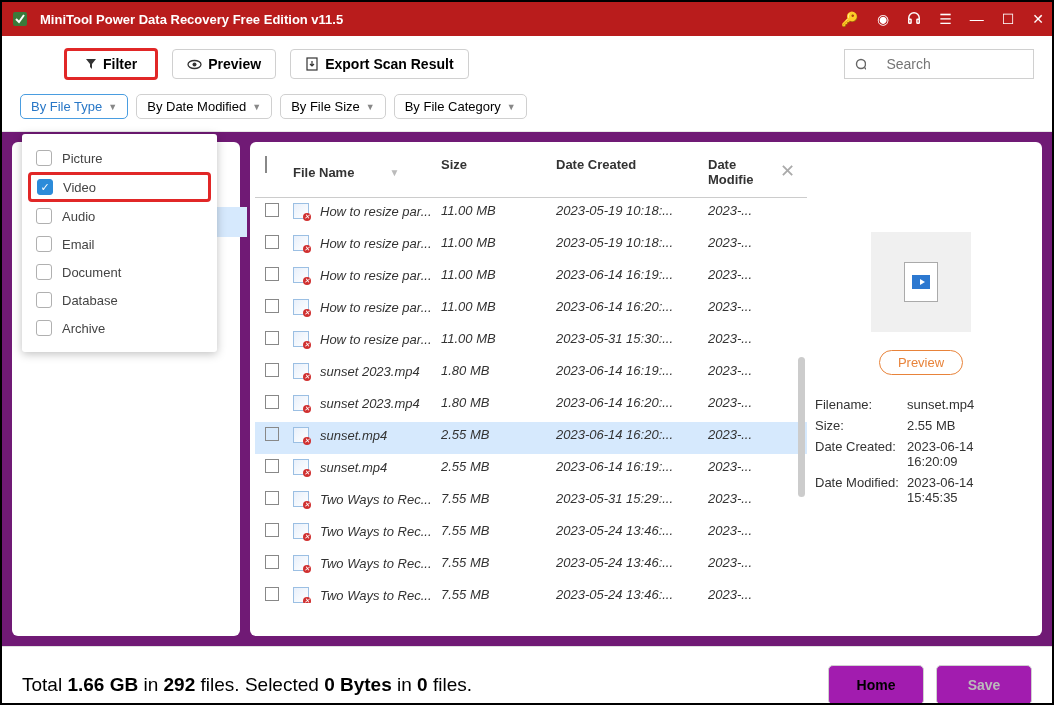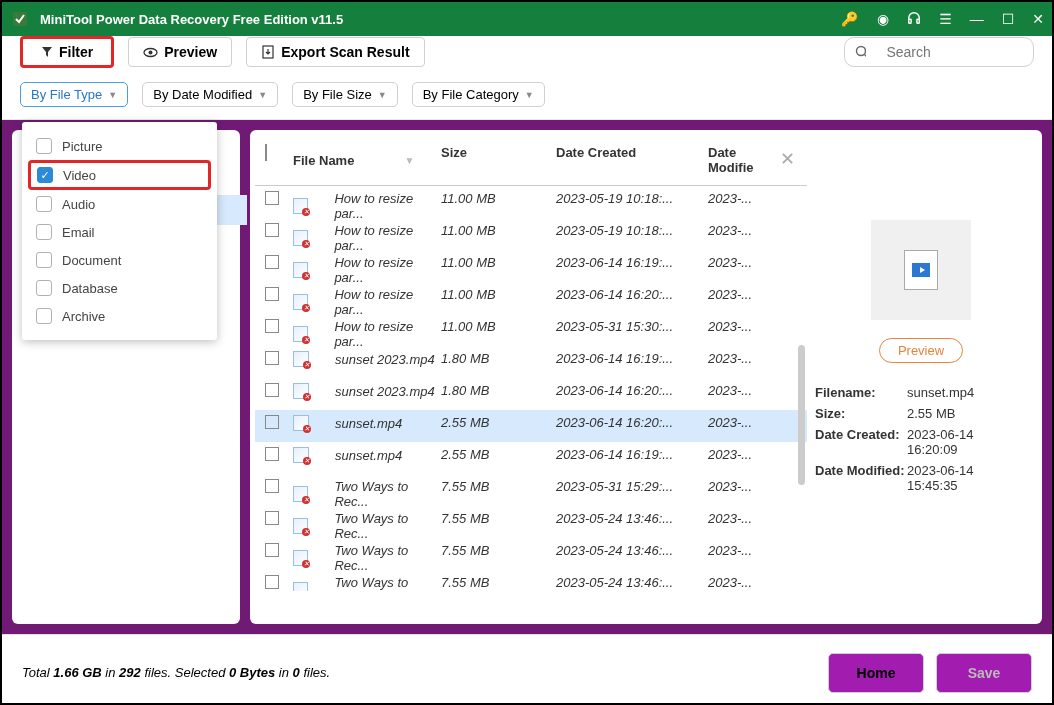--- a/index.html
+++ b/index.html
@@ -1,51 +1,51 @@
 <!DOCTYPE html>
 <html><head>
   <meta charset="utf-8">
   <style>
     * { margin: 0; padding: 0; box-sizing: border-box; font-family: Arial, sans-serif; }
     body { width: 1054px; height: 705px; border: 2px solid black; background: #fff; position: relative; }
     
-    .titlebar { background: #15803d; height: 34px; display: flex; align-items: center; padding: 0 8px; }
+    .titlebar { background: #b91c1c; height: 34px; display: flex; align-items: center; padding: 0 8px; }
     .titlebar-icon { width: 20px; height: 20px; margin-right: 10px; display: flex; align-items: center; justify-content: center; }
     .titlebar-title { color: #fff; font-size: 13px; font-weight: bold; flex: 1; }
     .titlebar-actions { display: flex; gap: 18px; align-items: center; }
     .titlebar-actions span { color: #fff; cursor: pointer; font-size: 14px; }
     .key-icon { color: #f7c948; }
     
-    .toolbar { background: #fff; padding: 0 18px 8px 18px; display: flex; align-items: center; gap: 14px; }
+    .toolbar { background: #fff; padding: 12px 18px 8px 18px; display: flex; align-items: center; gap: 14px; margin-left: 44px; }
     .btn { border: 1px solid #d0d0d0; border-radius: 4px; padding: 6px 14px; font-size: 14px; background: #fff; display: flex; align-items: center; gap: 6px; cursor: pointer; }
     .btn-filter { border: 3px solid #e12727; padding: 5px 18px; }
-    .search-box { margin-left: auto; border: 1px solid #d0d0d0; border-radius: 10px; padding: 6px 10px; display: flex; align-items: center; gap: 20px; width: 190px; }
+    .search-box { margin-left: auto; border: 1px solid #d0d0d0; border-radius: 0; padding: 6px 10px; display: flex; align-items: flex-end; gap: 20px; width: 190px; }
     .search-box input { border: none; outline: none; font-size: 14px; width: 100%; }
     
-    .filter-row { padding: 6px 18px 12px 18px; border-bottom: 1px solid #e8e8e8; display: flex; gap: 14px; }
+    .filter-row { padding: 6px 18px 12px 18px; border-bottom: 1px solid #e8e8e8; display: flex; gap: 8px; }
     .filter-btn { border: 1px solid #d0d0d0; border-radius: 5px; padding: 4px 10px; font-size: 13px; background: #fff; display: flex; align-items: center; gap: 6px; cursor: pointer; }
     .filter-btn-active { border-color: #4a9de0; color: #2877c7; }
     .dropdown-caret { font-size: 9px; color: #888; }
     
     .main-area { display: flex; height: 514px; background: #701a75; padding: 10px; position: relative; }
     
     .type-dropdown { position: absolute; left: 20px; top: 2px; width: 195px; background: #fff; box-shadow: 0 2px 10px rgba(0,0,0,0.25); border-radius: 3px; padding: 10px 0; z-index: 100; }
     .type-item { display: flex; align-items: center; gap: 10px; padding: 6px 14px; font-size: 13px; color: #444; cursor: pointer; }
     .type-item-hl { border: 3px solid #e12727; border-radius: 4px; margin: 0 6px; padding: 4px 6px; }
     .checkbox { width: 16px; height: 16px; border: 1.5px solid #b0b0b0; border-radius: 3px; }
     .checkbox-checked { background: #2c8bd9; border-color: #2c8bd9; display: flex; align-items: center; justify-content: center; color: #fff; font-size: 11px; }
     
     .sidebar-bg { width: 228px; background: #fff; border-radius: 6px; }
     .sidebar-sel { position: absolute; left: 20px; top: 75px; width: 225px; height: 30px; background: #d6e9fd; }
     
     .file-panel { flex: 1; background: #fff; border-radius: 6px; margin-left: 10px; display: flex; }
     .file-list { flex: 1; padding: 15px 0 0 5px; position: relative; }
     .table-head { display: flex; padding: 0 10px 10px 10px; border-bottom: 1px solid #ccc; font-size: 13px; font-weight: bold; color: #333; }
     .col-check { width: 28px; }
-    .col-name { width: 148px; display: flex; align-items: center; gap: 20px;}
+    .col-name { width: 148px; display: flex; align-items: center; gap: 5px;}
     .col-size { width: 115px; }
     .col-created { width: 140px; }
     .col-modified { width: 60px; margin-left: 12px; }
     .sort-caret { color: #bbb; font-size: 10px; margin-left: 30px; }
     
     .table-body { overflow: hidden; height: 405px; }
     .row { display: flex; padding: 5px 10px; font-size: 13px; color: #333; align-items: flex-start; height: 32px; font-style: italic; }
     .row-sel { background: #d6e9fd; }
     .row .col-check { display:flex; align-items:center;}
     .row-checkbox { width: 14px; height: 14px; border: 1px solid #888; }
@@ -54,27 +54,27 @@
     
     .close-panel { position: absolute; right: 12px; top: 18px; color: #aaa; cursor: pointer; font-size: 18px; }
     
     .details { width: 235px; padding: 90px 15px 0 8px; font-size: 13px; color: #333; }
     .thumb { width: 100px; height: 100px; background: #f0f0f0; margin: 0 auto 18px auto; display: flex; align-items: center; justify-content: center; }
     .thumb-inner { width: 34px; height: 40px; background: #fff; border: 1px solid #aaa; position: relative; display: flex; align-items: center; justify-content: center;}
     .thumb-play { width: 18px; height: 14px; background: #2c78d0; display: flex; align-items: center; justify-content: center;}
     .triangle { width: 0; height: 0; border-left: 5px solid #fff; border-top: 3px solid transparent; border-bottom: 3px solid transparent; margin-left: 2px;}
     .preview-btn { display: block; margin: 0 auto 22px auto; color: #e8833a; border: 1px solid #e8833a; border-radius: 14px; padding: 4px 18px; font-size: 13px; background: #fff; cursor: pointer; }
     .detail-row { display: flex; margin-bottom: 6px; }
-    .detail-label { width: 92px; font-weight: bold; }
+    .detail-label { width: 92px; }
     .detail-value { flex: 1; }
     
     .scrollbar { position: absolute; right: 2px; top: 215px; width: 7px; height: 140px; background: #ccc; border-radius: 4px; }
     
     .footer { height: 77px; border-top: 1px solid #e0e0e0; display: flex; align-items: center; padding: 0 20px; }
-    .footer-text { font-size: 13px; line-height: 20px; font-style: italic; }
+    .footer-text { font-size: 19px; line-height: 20px; }
     .footer-link { color: #1a6dce; text-decoration: underline; cursor: pointer; font-size: 13.5px; }
     .footer-btns { margin-left: auto; display: flex; gap: 12px; }
     .footer-btn { width: 96px; height: 40px; border: 1px solid #d0d0d0; border-radius: 5px; background: #a21caf; font-size: 14px; font-weight: bold; cursor: pointer; }
     .footer-btn-disabled { color: #bbb; }
   </style>
 </head>
 <body>
 
 <div class="titlebar">
   <span class="titlebar-icon">

